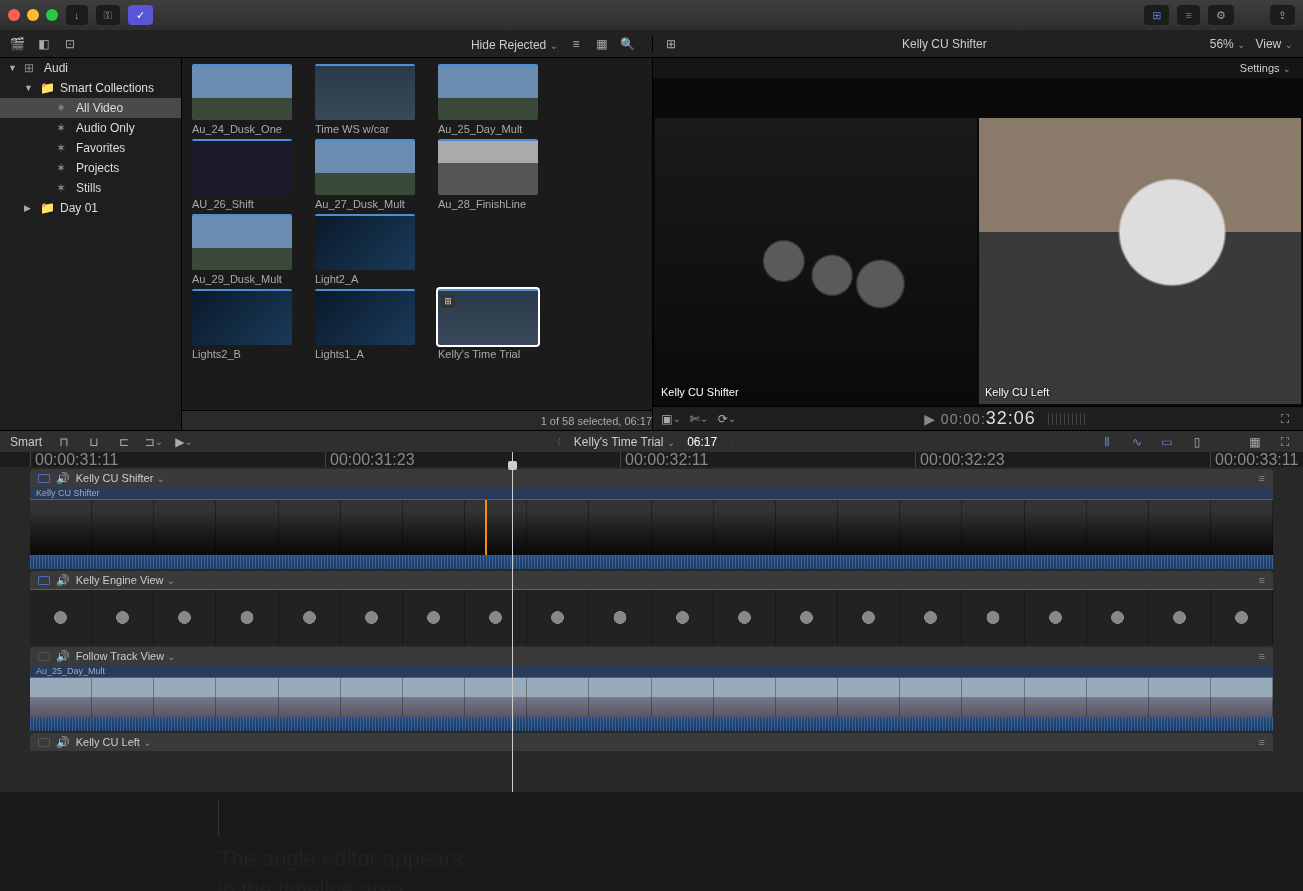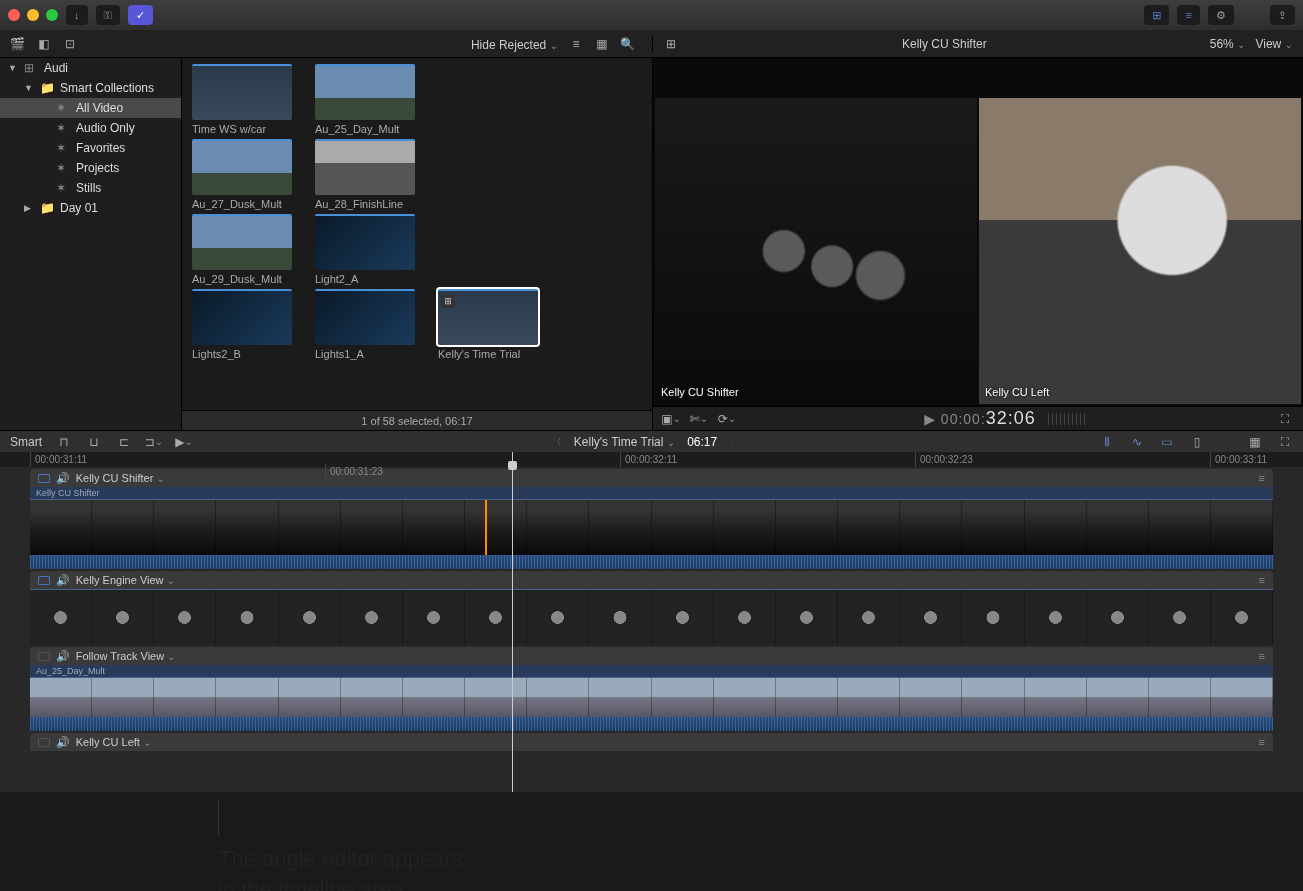--- a/index.html
+++ b/index.html
@@ -36,41 +36,41 @@
 .clip-row { display: flex; gap: 18px; margin-bottom: 4px; }
 .clip { width: 105px; }
 .thumb { width: 100px; height: 56px; background: #333; border-radius: 2px; position: relative; border-top: 2px solid #4a90d9; }
 .thumb.sel { outline: 2px solid #fff; }
 .thumb-sky { background: linear-gradient(#6a8cb0 60%, #3a4a3a 60%); }
 .thumb-dark { background: #1a1a2a; }
 .thumb-car { background: linear-gradient(#2a3a4a, #3a4a5a); }
 .thumb-track { background: linear-gradient(#aaa 40%, #555 40%); }
 .thumb-lights { background: linear-gradient(135deg, #0a1a2a, #1a3a5a); }
 .clip-label { font-size: 11px; color: #aaa; margin-top: 3px; white-space: nowrap; overflow: hidden; }
-.browser-footer { height: 20px; background: #2a2a2a; text-align: center; font-size: 11px; color: #aaa; line-height: 20px; border-top: 1px solid #000; }
+.browser-footer { height: 20px; background: #2a2a2a; text-align: right; font-size: 11px; color: #aaa; line-height: 20px; border-top: 1px solid #000; }
 
 .viewer { width: 650px; background: #1b1b1b; display: flex; flex-direction: column; }
 .viewer-settings { height: 20px; text-align: right; padding-right: 12px; font-size: 11px; color: #ccc; line-height: 20px; background: #151515; }
 .viewer-content { flex: 1; display: flex; gap: 2px; padding: 40px 2px 2px 2px; background: #0a0a0a; }
 .vpane { flex: 1; background: #222; position: relative; display: flex; align-items: flex-end; }
 .vpane-label { position: absolute; bottom: 6px; left: 6px; font-size: 11px; color: #fff; text-shadow: 0 0 3px #000; }
 .vimg { position: absolute; inset: 0; }
 .vimg.dash { background: radial-gradient(circle at 40% 50%, #5a5a5a 8%, transparent 9%), radial-gradient(circle at 55% 55%, #5a5a5a 8%, transparent 9%), radial-gradient(circle at 70% 58%, #5a5a5a 8%, transparent 9%), linear-gradient(#1a1a1a, #0a0a0a); }
 .vimg.helmet { background: radial-gradient(circle at 60% 40%, #ddd 20%, transparent 21%), radial-gradient(circle at 60% 44%, #111 14%, transparent 15%), linear-gradient(#8a7a6a 40%, #3a3a3a 40%); }
 .viewer-ctrl { height: 24px; background: #1f1f1f; display: flex; align-items: center; padding: 0 10px; gap: 12px; border-top: 1px solid #000; }
 .timecode { font-family: monospace; font-size: 14px; color: #888; letter-spacing: 1px; }
 .timecode .big { color: #ddd; font-size: 18px; }
 
 
 .tl-header { height: 22px; background: #2f2f2f; display: flex; align-items: center; padding: 0 10px; border-top: 1px solid #000; gap: 14px; }
 .tl-center { flex: 1; display: flex; align-items: center; justify-content: center; gap: 12px; font-size: 12px; }
 
 
 .timeline { flex: 0 0 340px; background: #282828; position: relative; overflow: hidden; }
-.ruler { height: 15px; background: #1c1c1c; display: flex; font-size: 10px; color: #888; position: relative; }
+.ruler { height: 15px; background: #1c1c1c; display: flex; font-size: 16px; color: #888; position: relative; }
 .ruler-tick { position: absolute; top: 0; height: 15px; border-left: 1px solid #444; padding-left: 4px; line-height: 15px; }
 .playhead { position: absolute; top: 0; bottom: 0; width: 1px; background: #ccc; left: 512px; z-index: 10; }
 .playhead::before { content: ''; position: absolute; top: 9px; left: -4px; width: 9px; height: 9px; background: #ccc; border-radius: 2px; }
 
 .angle { margin-top: 2px; }
 .angle-hdr { height: 18px; background: #3a3a3a; display: flex; align-items: center; padding: 0 8px; gap: 6px; font-size: 11px; border-radius: 4px 4px 0 0; }
 .angle-hdr .mon { width: 12px; height: 9px; border: 1px solid #4a70c0; border-radius: 1px; }
 .angle-hdr .mon.off { border-color: #555; }
 .angle-hdr .spk { color: #4a70c0; font-size: 11px; }
 .angle-hdr .spk.off { color: #555; }
@@ -180,29 +180,37 @@
         <div class="sb-item l1">
           <span class="disclosure">▶</span>
           <span class="sb-icon">📁</span>
           <span>Day 01</span>
         </div>
       </div>
     <div class="browser">
       <div class="clips" id="clips">
           <div class="clip-row">
             <div class="clip">
+              <div class="thumb thumb-sky"></div>
+              <div class="clip-label">Au_24_Dusk_One</div>
+            </div>
+            <div class="clip">
               <div class="thumb thumb-car"></div>
               <div class="clip-label">Time WS w/car</div>
             </div>
             <div class="clip">
               <div class="thumb thumb-sky"></div>
               <div class="clip-label">Au_25_Day_Mult</div>
             </div>
           </div>
           <div class="clip-row">
+            <div class="clip">
+              <div class="thumb thumb-dark"></div>
+              <div class="clip-label">AU_26_Shift</div>
+            </div>
             <div class="clip">
               <div class="thumb thumb-sky"></div>
               <div class="clip-label">Au_27_Dusk_Mult</div>
             </div>
             <div class="clip">
               <div class="thumb thumb-track"></div>
               <div class="clip-label">Au_28_FinishLine</div>
             </div>
           </div>
           <div class="clip-row">
@@ -228,20 +236,21 @@
               <div class="thumb thumb-car sel">
                 <div style="position:absolute;top:3px;left:3px;width:14px;height:14px;background:#333;border-radius:2px;color:#ccc;font-size:9px;text-align:center;line-height:14px">⊞</div>
               </div>
               <div class="clip-label">Kelly's Time Trial</div>
             </div>
           </div>
         </div>
       <div class="browser-footer">1 of 58 selected, 06:17</div>
     </div>
     <div class="viewer">
+      <div class="viewer-settings"><span>Settings</span> <span class="chev">⌄</span></div>
       <div class="viewer-content">
         <div class="vpane">
           <div class="vimg dash"></div>
           <div class="vpane-label">Kelly CU Shifter</div>
         </div>
         <div class="vpane">
           <div class="vimg helmet"></div>
           <div class="vpane-label">Kelly CU Left</div>
         </div>
       </div>
@@ -276,21 +285,21 @@
     <span class="icon" style="color:#6a8ad0">▭</span>
     <span class="icon">▯</span>
     <span style="width:14px"></span>
     <span class="icon">▦</span>
     <span class="icon">⛶</span>
   </div>
 
   <div class="timeline">
     <div class="ruler" id="ruler">
         <div class="ruler-tick" style="left: 30px;">00:00:31:11</div>
-        <div class="ruler-tick" style="left: 325px; margin-top: 12px;">00:00:31:23</div>
+        <div class="ruler-tick" style="left: 325px;">00:00:31:23</div>
         <div class="ruler-tick" style="left: 620px;">00:00:32:11</div>
         <div class="ruler-tick" style="left: 915px;">00:00:32:23</div>
         <div class="ruler-tick" style="left: 1210px;">00:00:33:11</div>
       </div>
     <div class="playhead"></div>
     <div id="angles" style="padding:0 30px">
         <div class="angle">
     <div class="angle-hdr">
       <span class="mon "></span>
       <span class="spk ">🔊</span>

